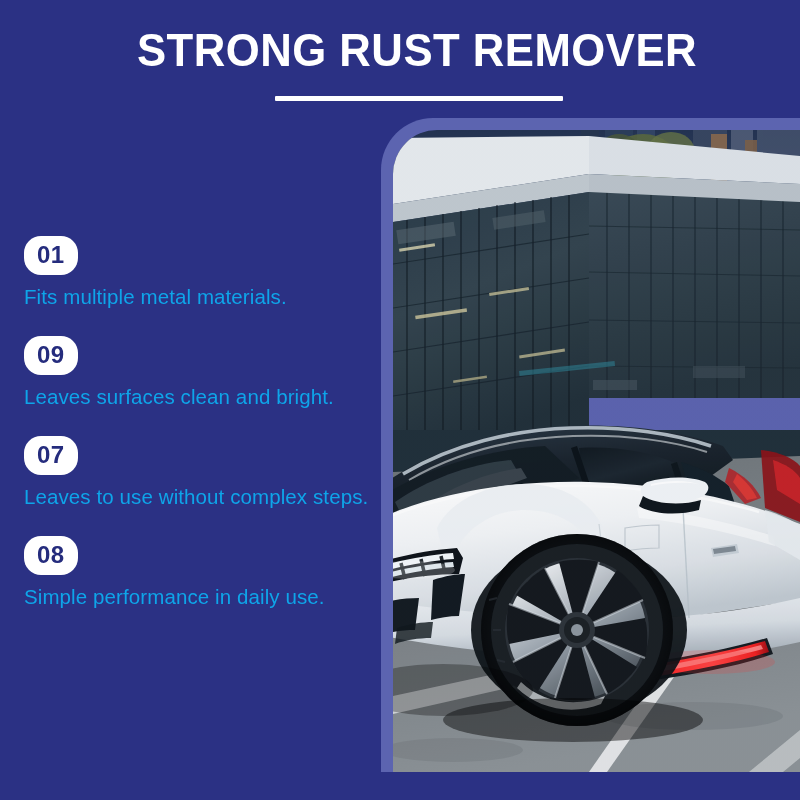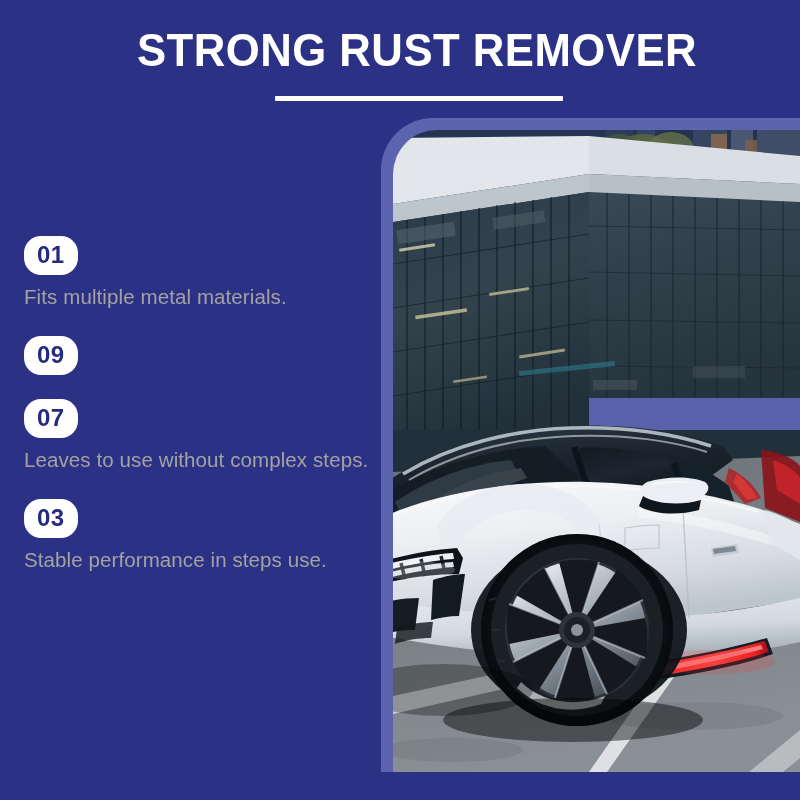--- a/index.html
+++ b/index.html
@@ -74,21 +74,21 @@
     font-size: 24px;
     font-weight: bold;
     line-height: 1;
     padding: 7px 13px 8px 13px;
     letter-spacing: 0.5px;
     font-family: "Liberation Sans", sans-serif;
   }
   .feature-text {
     display: block;
     margin-top: 7px;
-    color: #a3a3a3;
+    color: #0ea5e9;
     font-size: 20.5px;
     line-height: 30px;
     letter-spacing: 0.1px;
     font-weight: 400;
     max-width: 345px;
   }
 
   
   #image-panel {
     position: absolute;
@@ -127,30 +127,31 @@
 
   <div id="feature-list">
 
     <div class="feature-item">
       <span class="feature-badge">01</span>
       <span class="feature-text">Fits multiple metal materials.</span>
     </div>
 
     <div class="feature-item">
       <span class="feature-badge">09</span>
+      <span class="feature-text">Leaves surfaces clean and bright.</span>
     </div>
 
     <div class="feature-item">
       <span class="feature-badge">07</span>
       <span class="feature-text">Leaves to use without complex steps.</span>
     </div>
 
     <div class="feature-item">
-      <span class="feature-badge">03</span>
-      <span class="feature-text">Stable performance in steps use.</span>
+      <span class="feature-badge">08</span>
+      <span class="feature-text">Simple performance in daily use.</span>
     </div>
 
   </div>
 
   <div id="image-panel">
     <div id="image-inner">
       <svg id="photo-svg" viewBox="0 0 407 642" preserveAspectRatio="xMidYMid slice">
         <defs>
           <linearGradient id="skyGrad" x1="0" y1="0" x2="0" y2="1">
             <stop offset="0%" stop-color="#243352"></stop>

